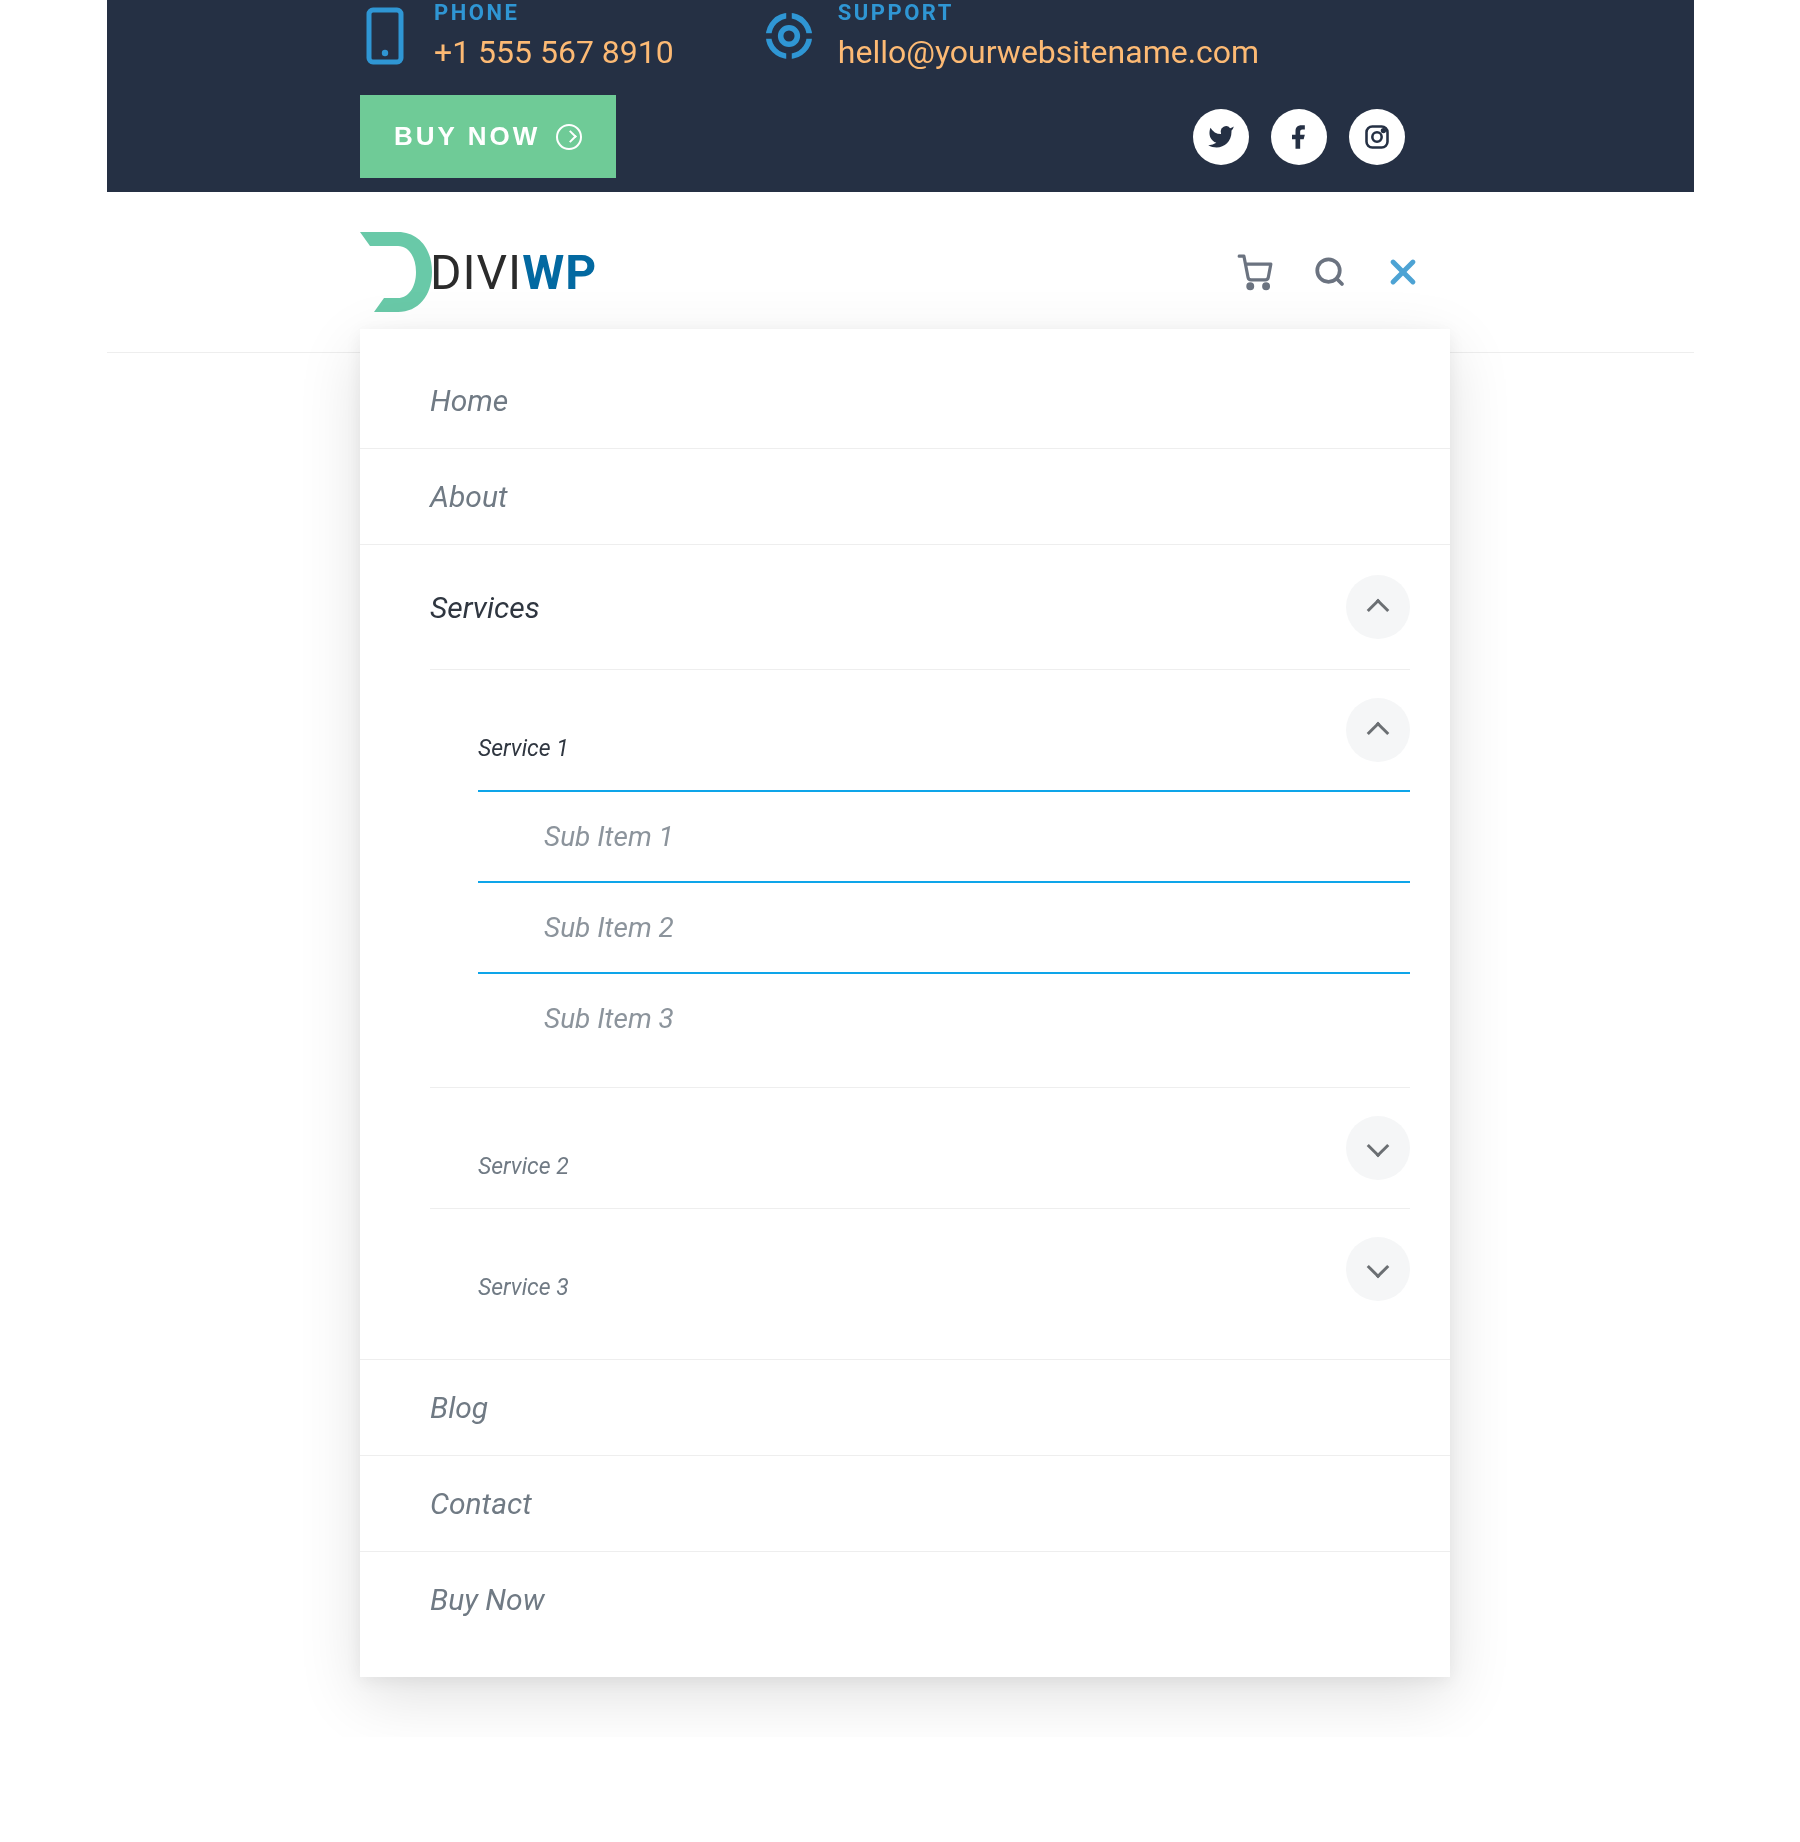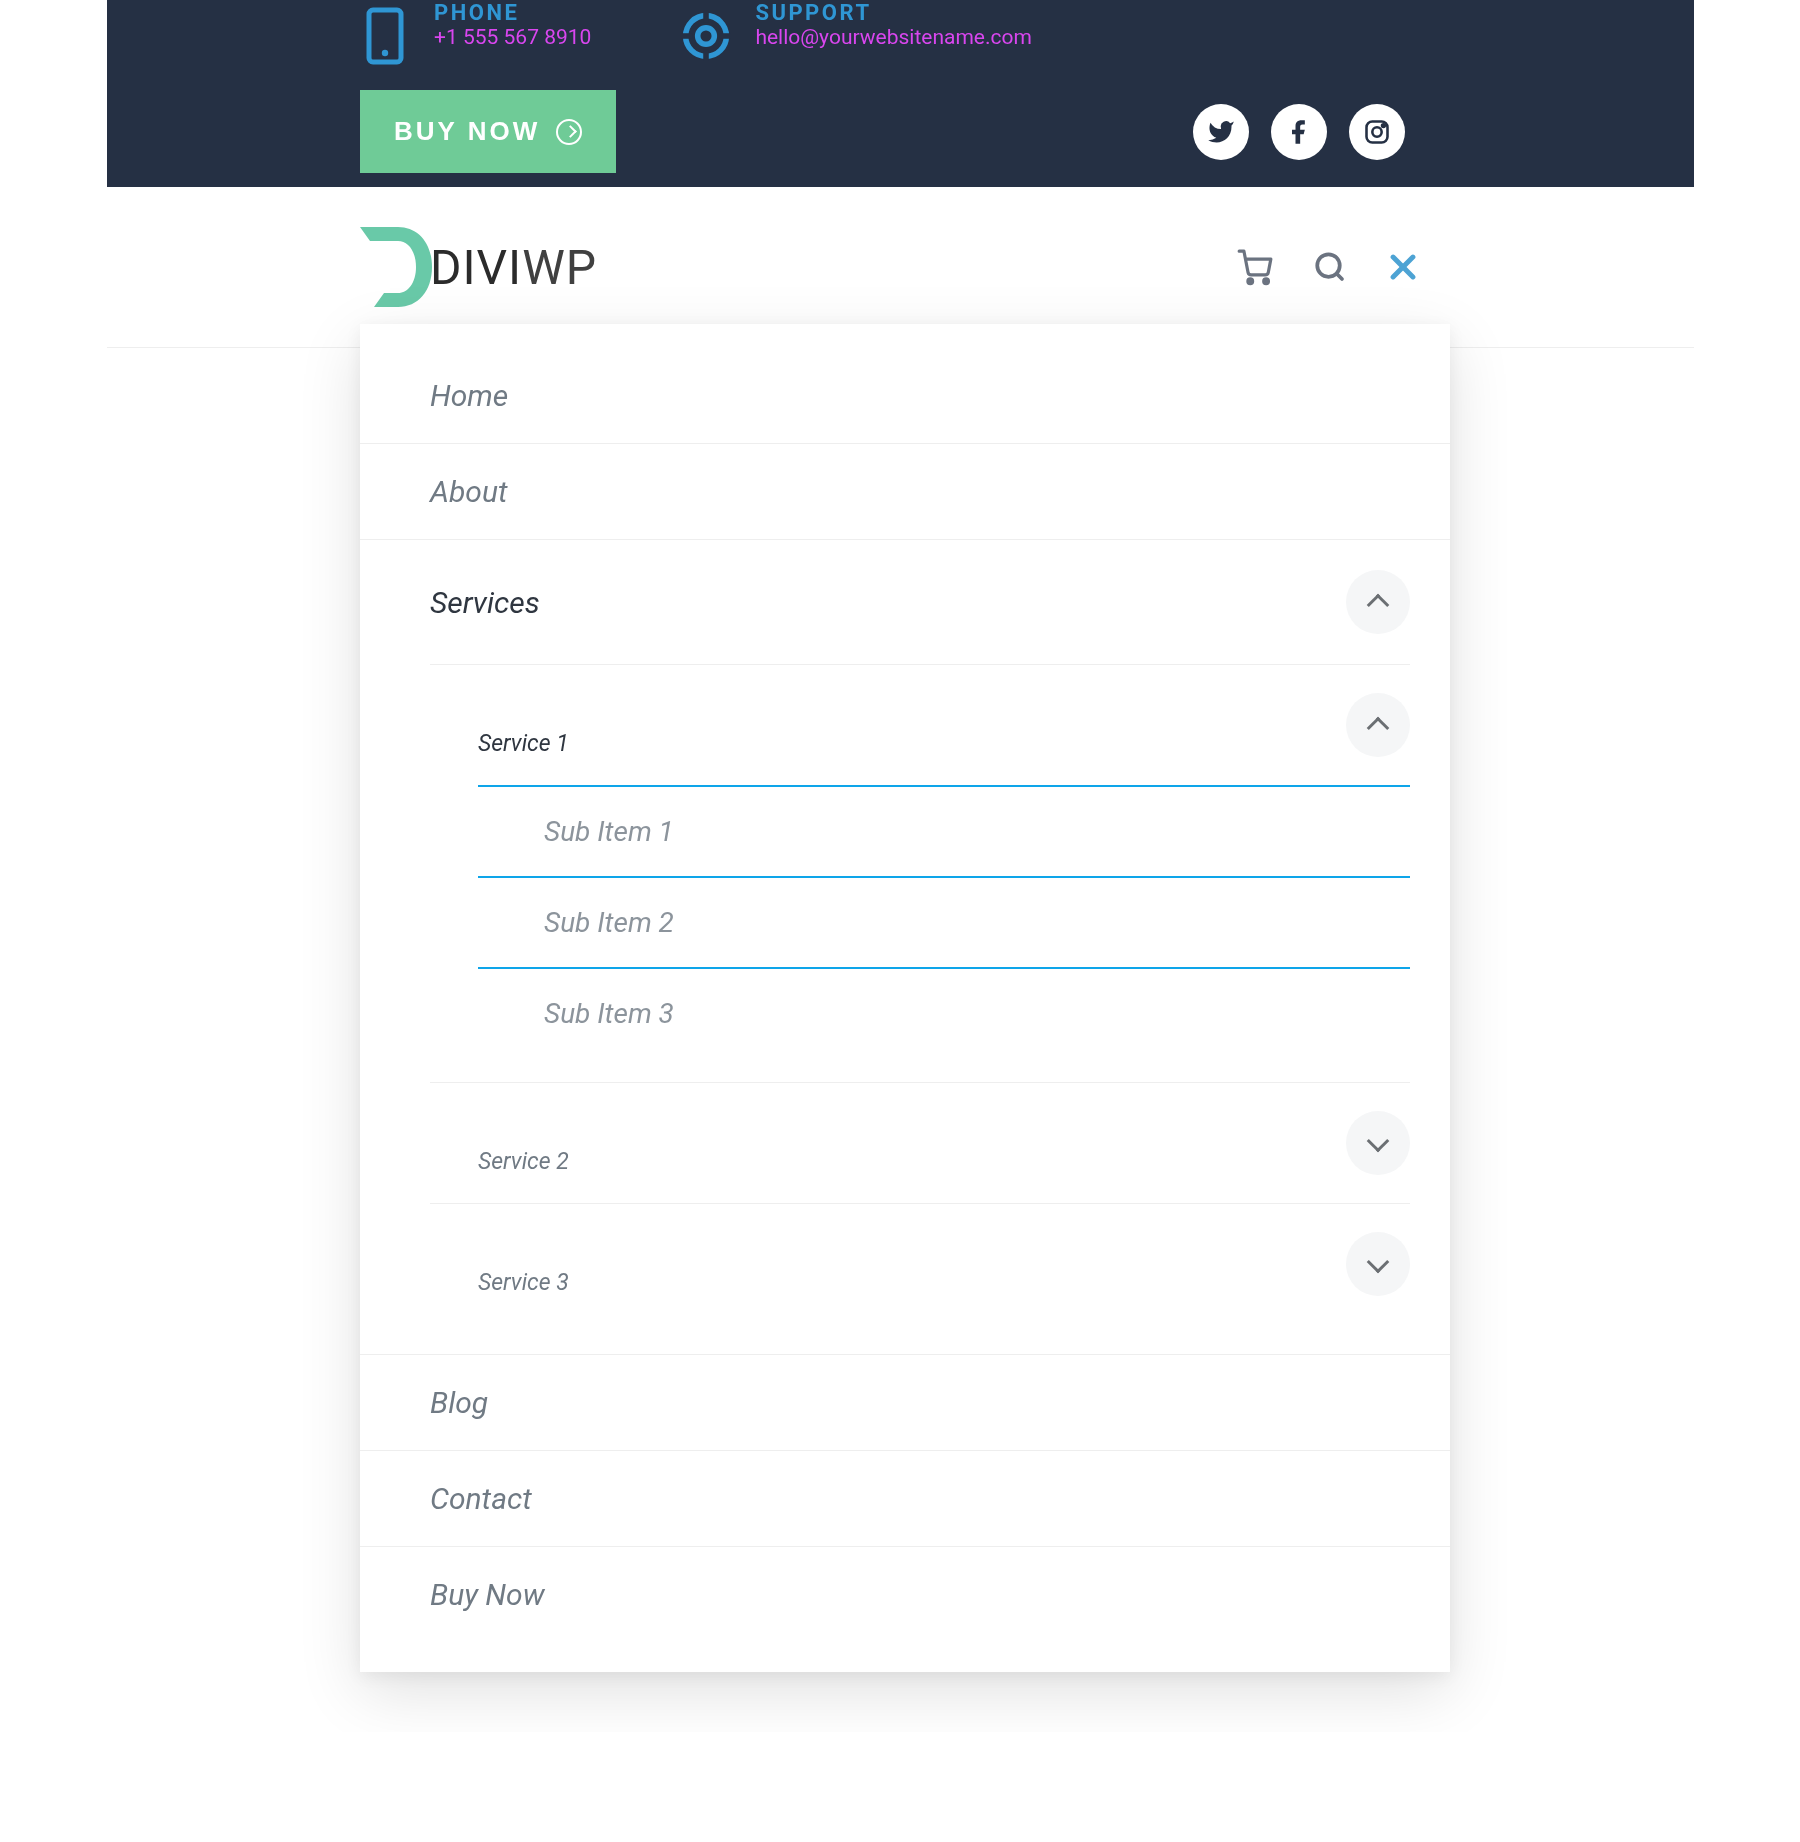--- a/index.html
+++ b/index.html
@@ -37,23 +37,23 @@
     display:flex; align-items:center; justify-content:center;
     margin-top: 6px;
   }
   .contact-text .label {
     font-size: 22px;
     font-weight: 700;
     letter-spacing: 2.5px;
     color: #2f96d4;
   }
   .contact-text .value {
-    font-size: 21px;
-    color: #d946ef;
-    margin-top: 0;
+    font-size: 32px;
+    color: #fdba74;
+    margin-top: 8px;
   }
   .action-row {
     display: flex;
     justify-content: space-between;
     align-items: center;
     padding-left: 180px;
     padding-right: 215px;
     margin-top: 24px;
   }
   .buy-btn {
@@ -106,21 +106,21 @@
   .logo-mark {
     width: 72px; height: 80px;
   }
   .logo-text {
     font-size: 48px;
     font-weight: 400;
     letter-spacing: 1px;
     color: #2b2b2b;
     margin-left: -2px;
   }
-  .logo-text .bold { font-weight: 400; color: #404040; }
+  .logo-text .bold { font-weight: 700; color: #0369a1; }
   .header-actions { display:flex; align-items:center; gap: 38px; }
   .icon-btn { cursor:pointer; display:flex; align-items:center; justify-content:center; }
 
   
   .menu-container {
     max-width: 1440px;
     margin: 0 auto;
     padding: 0 180px 60px 180px;
     padding-right: 170px;
     position: relative;

